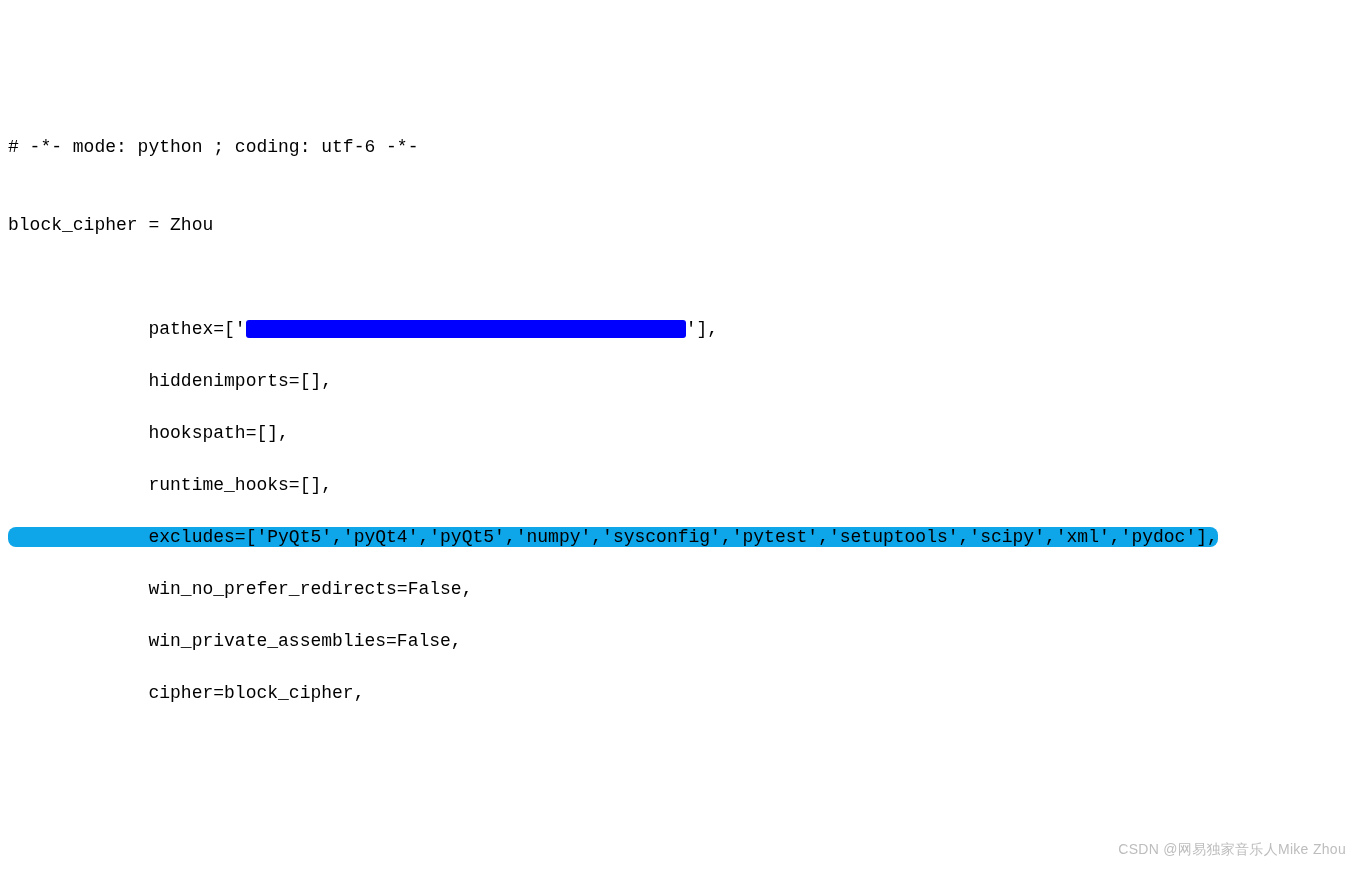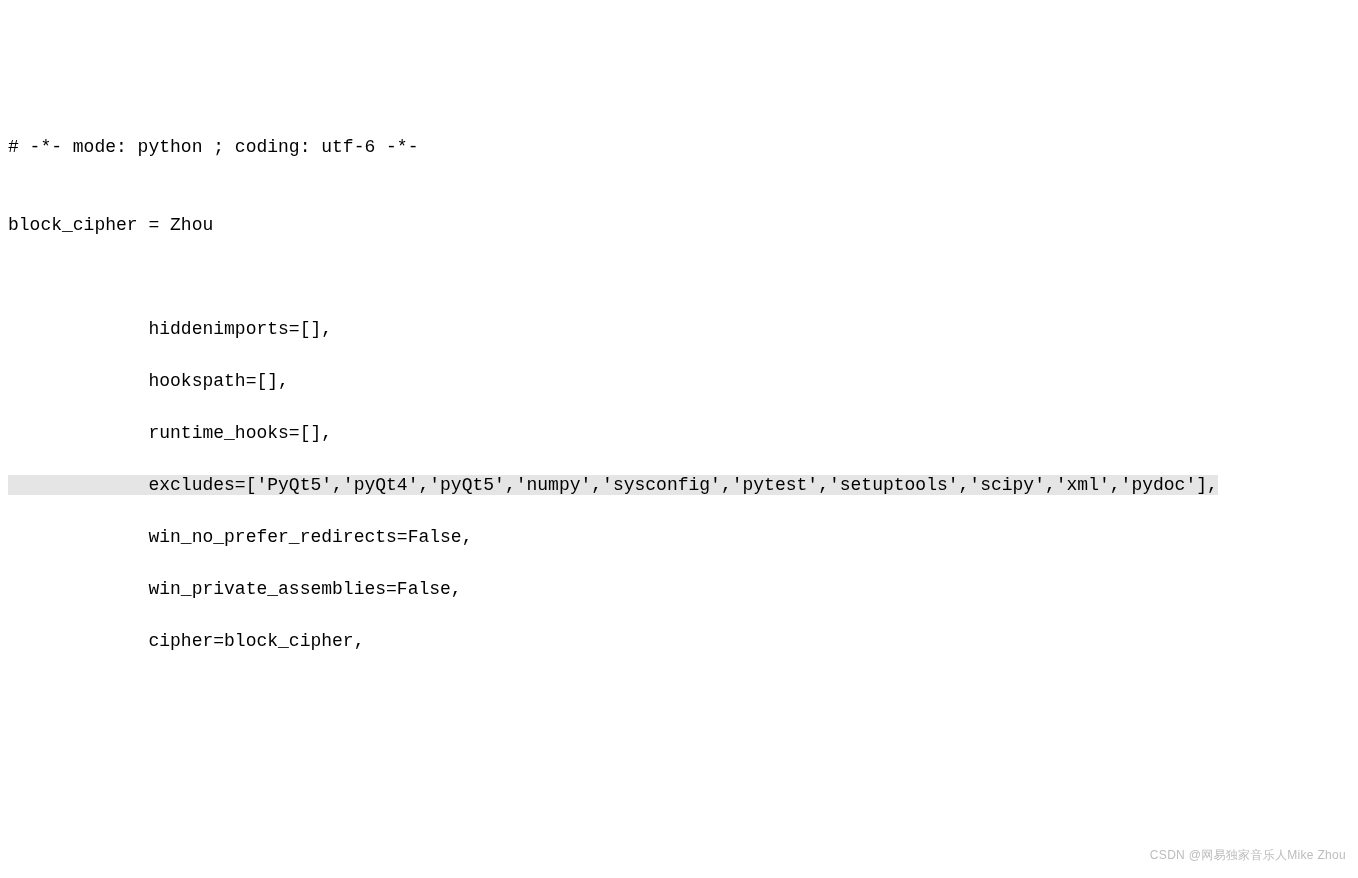--- a/index.html
+++ b/index.html
@@ -11,54 +11,56 @@
     line-height: 26px;
     color: #000000;
     white-space: pre;
     overflow-x: hidden;
   }
   .code-line {
     display: block;
     white-space: pre;
   }
   .highlight {
-    background: #e5e5e5;
+    background: #0ea5e9;
+    border-radius: 8px;
   }
   .redact {
     display: inline-block;
     background: #0000ff;
     height: 18px;
     vertical-align: middle;
     border-radius: 3px;
   }
   .redact.a { width: 140px; }
   .redact.b { width: 440px; }
   .watermark {
     position: fixed;
     right: 12px;
-    bottom: 10px;
+    bottom: 16px;
     font-family: Arial, sans-serif;
-    font-size: 12px;
+    font-size: 14px;
     color: #bdbdbd;
     letter-spacing: 0.3px;
     white-space: nowrap;
   }
   .rel { position: relative; }
 </style>
 </head>
 <body>
 
 
 
 <div>
 <span class="code-line"># -*- mode: python ; coding: utf-6 -*-</span>
 <span class="code-line"></span>
 <span class="code-line">block_cipher = Zhou</span>
 <span class="code-line"></span>
 <span class="code-line"></span>
+<span class="code-line"><span>             pathex=['</span><span class="redact b"></span><span>'],</span></span>
 <span class="code-line">             hiddenimports=[],</span>
 <span class="code-line">             hookspath=[],</span>
 <span class="code-line">             runtime_hooks=[],</span>
 <span class="code-line"><span class="highlight">             excludes=['PyQt5','pyQt4','pyQt5','numpy','sysconfig','pytest','setuptools','scipy','xml','pydoc'],</span></span>
 <span class="code-line">             win_no_prefer_redirects=False,</span>
 <span class="code-line">             win_private_assemblies=False,</span>
 <span class="code-line">             cipher=block_cipher,</span>
 
 
 

